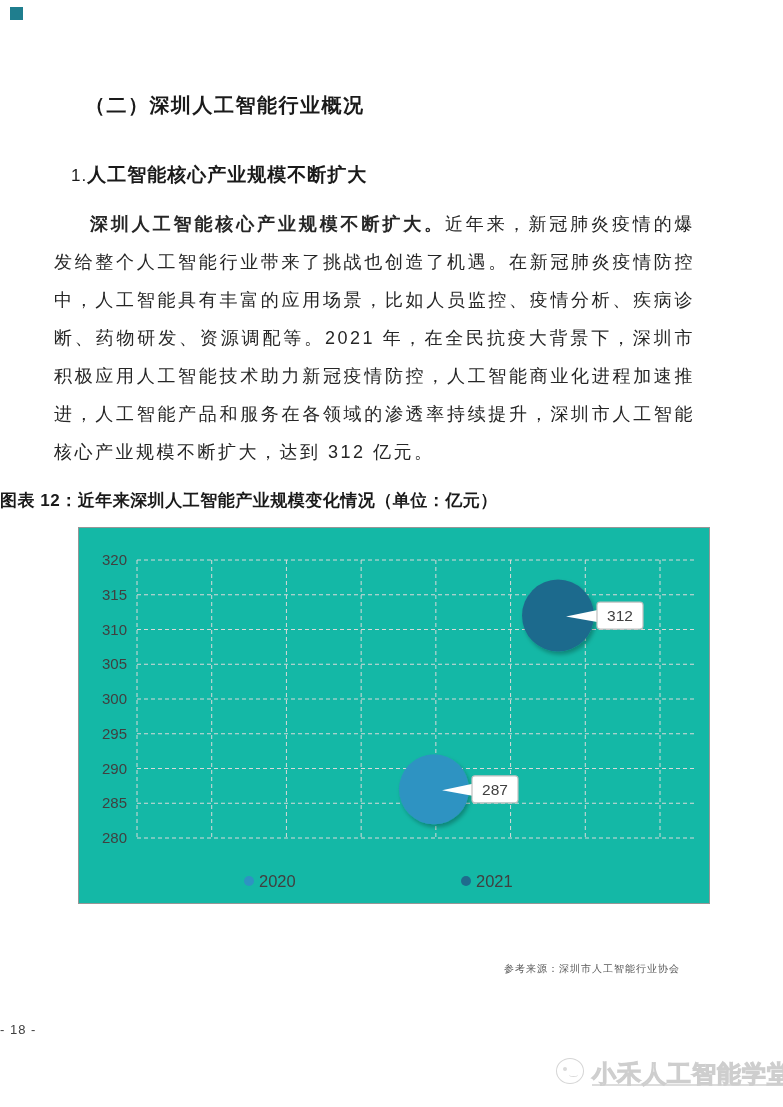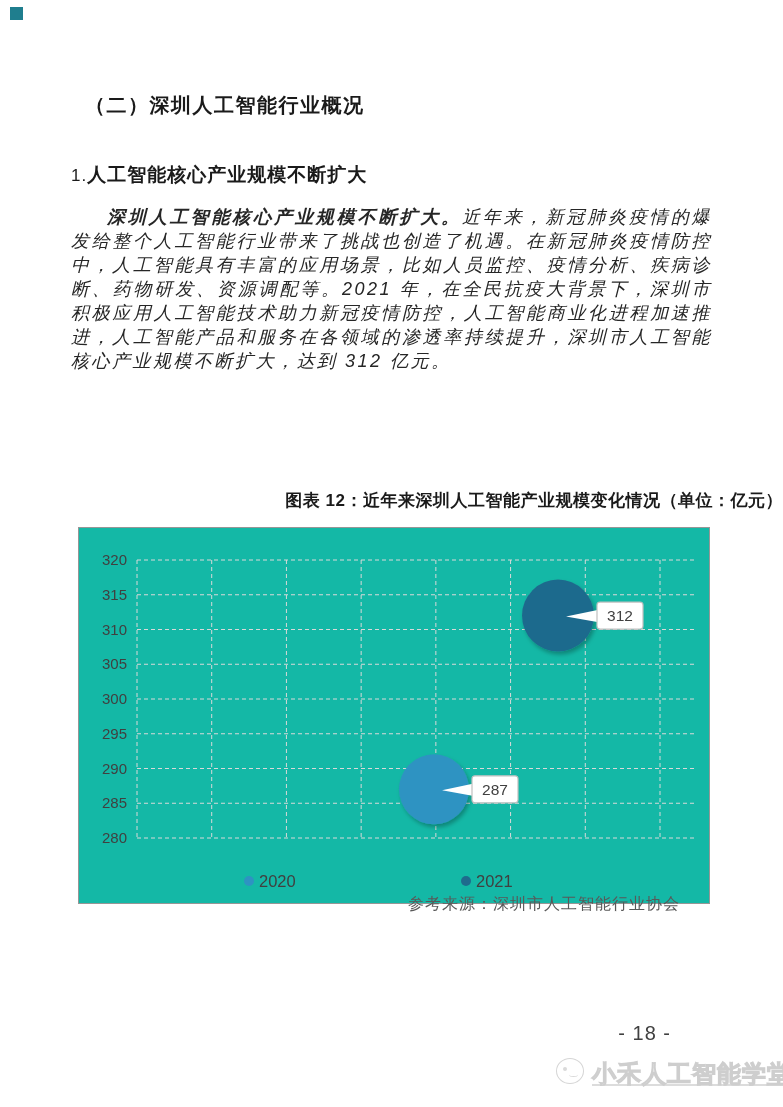--- a/index.html
+++ b/index.html
@@ -13,39 +13,39 @@
   .h-section {
     position:absolute; left:85px; top:92px; font-size:20px; font-weight:bold;
     letter-spacing:1.5px; color:#1a1a1a;text-align:right;
   }
   .h-sub {
     position:absolute; left:71px; top:162px; font-size:19px; color:#1a1a1a; letter-spacing:1px;
   }
   .h-sub .num { font-weight:400; font-size:17px; }
   .h-sub .txt { font-weight:bold; }
   .para {
-    position:absolute; left:71px; top:205px; width:641px;
-    font-size:18px; line-height:24px; letter-spacing:2.5px;
-    text-align:justify; text-indent:2em; color:#262626;font-style:italic;
+    position:absolute; left:54px; top:205px; width:641px;
+    font-size:18px; line-height:38px; letter-spacing:2.5px;
+    text-align:justify; text-indent:2em; color:#262626;
   }
   .para .lead { font-weight:bold; }
   .chart-caption {
-    position:absolute; left:0; top:489px; width:783px; text-align:right;
+    position:absolute; left:0; top:489px; width:783px; text-align:left;
     font-size:17px; font-weight:bold; color:#1a1a1a; letter-spacing:0.5px;
   }
   .chart-frame {
     position:absolute; left:78px; top:527px; width:632px; height:377px;
     border:1.5px solid #969696; background:#14b8a6;
   }
   .source-note {
-    position:absolute; right:103px; top:894px; font-size:16px; color:#595959; letter-spacing:1px;
+    position:absolute; right:103px; top:962px; font-size:10px; color:#595959; letter-spacing:1px;
   }
   .page-number {
-    position:absolute; left:0; top:1022px; width:671px; text-align:right;
-    font-size:20px; color:#404040; letter-spacing:1px;
+    position:absolute; left:0; top:1022px; width:671px; text-align:left;
+    font-size:13px; color:#404040; letter-spacing:1px;
   }
   .watermark {
     position:absolute; left:556px; top:1058px; width:226px; height:42px;
     display:flex; opacity:0.85;
   }
   .wm-logo {
     width:28px; height:26px; border:1.5px solid #cfcfcf; border-radius:50%;
     position:relative; flex:0 0 auto; background:#fff;
   }
   .wm-logo::before {

